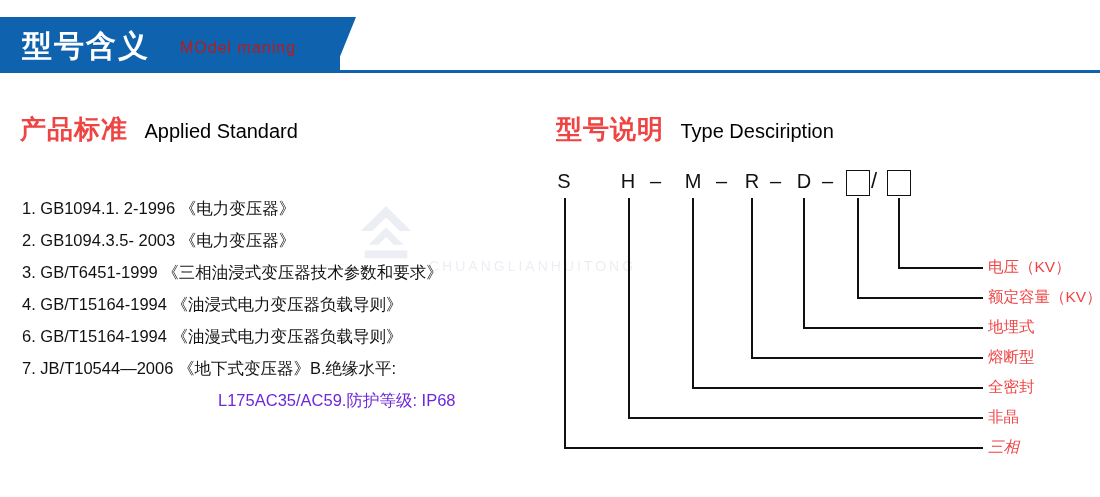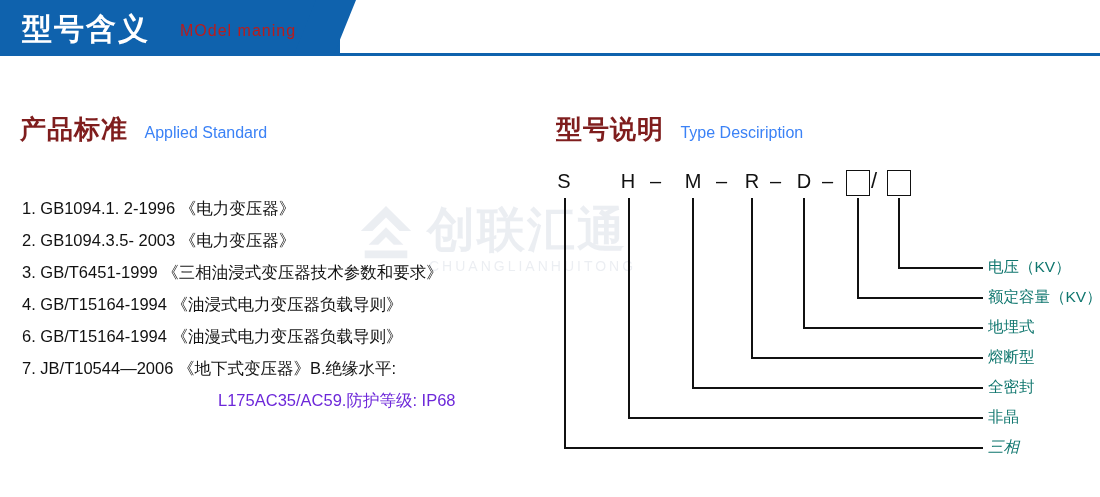--- a/index.html
+++ b/index.html
@@ -12,21 +12,21 @@
     background: #ffffff;
     font-family: "Liberation Sans", sans-serif;
     position: relative;
     overflow: hidden;
   }
 
   
   .header {
     position: absolute;
     left: 0;
-    top: 0;
+    top: 17px;
     width: 992px;
     height: 58px;
   }
   .header-bar {
     position: absolute;
     left: 0;
     top: 0;
     width: 340px;
     height: 54px;
     background: #0f62ad;
@@ -103,26 +103,26 @@
   }
 
   
   .sec-heading {
     position: absolute;
     white-space: nowrap;
   }
   .sec-heading .cn {
     font-size: 26px;
     font-weight: bold;
-    color: #7f1d1d;
+    color: #ef4444;
     letter-spacing: 1px;
   }
   .sec-heading .en {
-    font-size: 16px;
-    color: #3b82f6;
+    font-size: 20px;
+    color: #000000;
     margin-left: 12px;
   }
 
   #standards-heading { left: 20px; top: 112px; }
   #model-heading { left: 556px; top: 112px; }
 
   
   .std-list {
     position: absolute;
     left: 22px;
@@ -179,42 +179,41 @@
     background: #111111;
   }
   .hline {
     position: absolute;
     height: 1.6px;
     background: #111111;
   }
   .leader-label {
     position: absolute;
     font-size: 15.5px;
-    color: #0f766e;
+    color: #ef4444;
     white-space: nowrap;
   }
 </style>
 </head>
 <body>
 
 <div class="header">
   <div class="header-bar"></div>
   <div class="header-bar-skew"></div>
   <div class="header-underline"></div>
   <div class="header-title-cn">型号含义</div>
   <div class="header-title-en">MOdel maning</div>
 </div>
 
 <div class="watermark">
   <svg class="wm-logo" viewBox="0 0 64 64">
     <path d="M32 4 L58 30 L46 30 L32 16 L18 30 L6 30 Z" fill="#6f7fa0"></path>
     <path d="M32 26 L50 44 L40 44 L32 36 L24 44 L14 44 Z" fill="#6f7fa0"></path>
     <path d="M10 50 L54 50 L54 58 L10 58 Z" fill="#6f7fa0"></path>
   </svg>
-  <div class="wm-text-cn">创联汇通</div>
   <div class="wm-text-en">CHUANGLIANHUITONG</div>
 </div>
 
 <div class="sec-heading" id="standards-heading">
   <span class="cn">产品标准</span>
   <span class="en">Applied Standard</span>
 </div>
 
 <div class="std-list">
   <div class="std-item">1. GB1094.1. 2-1996 《电力变压器》</div>

